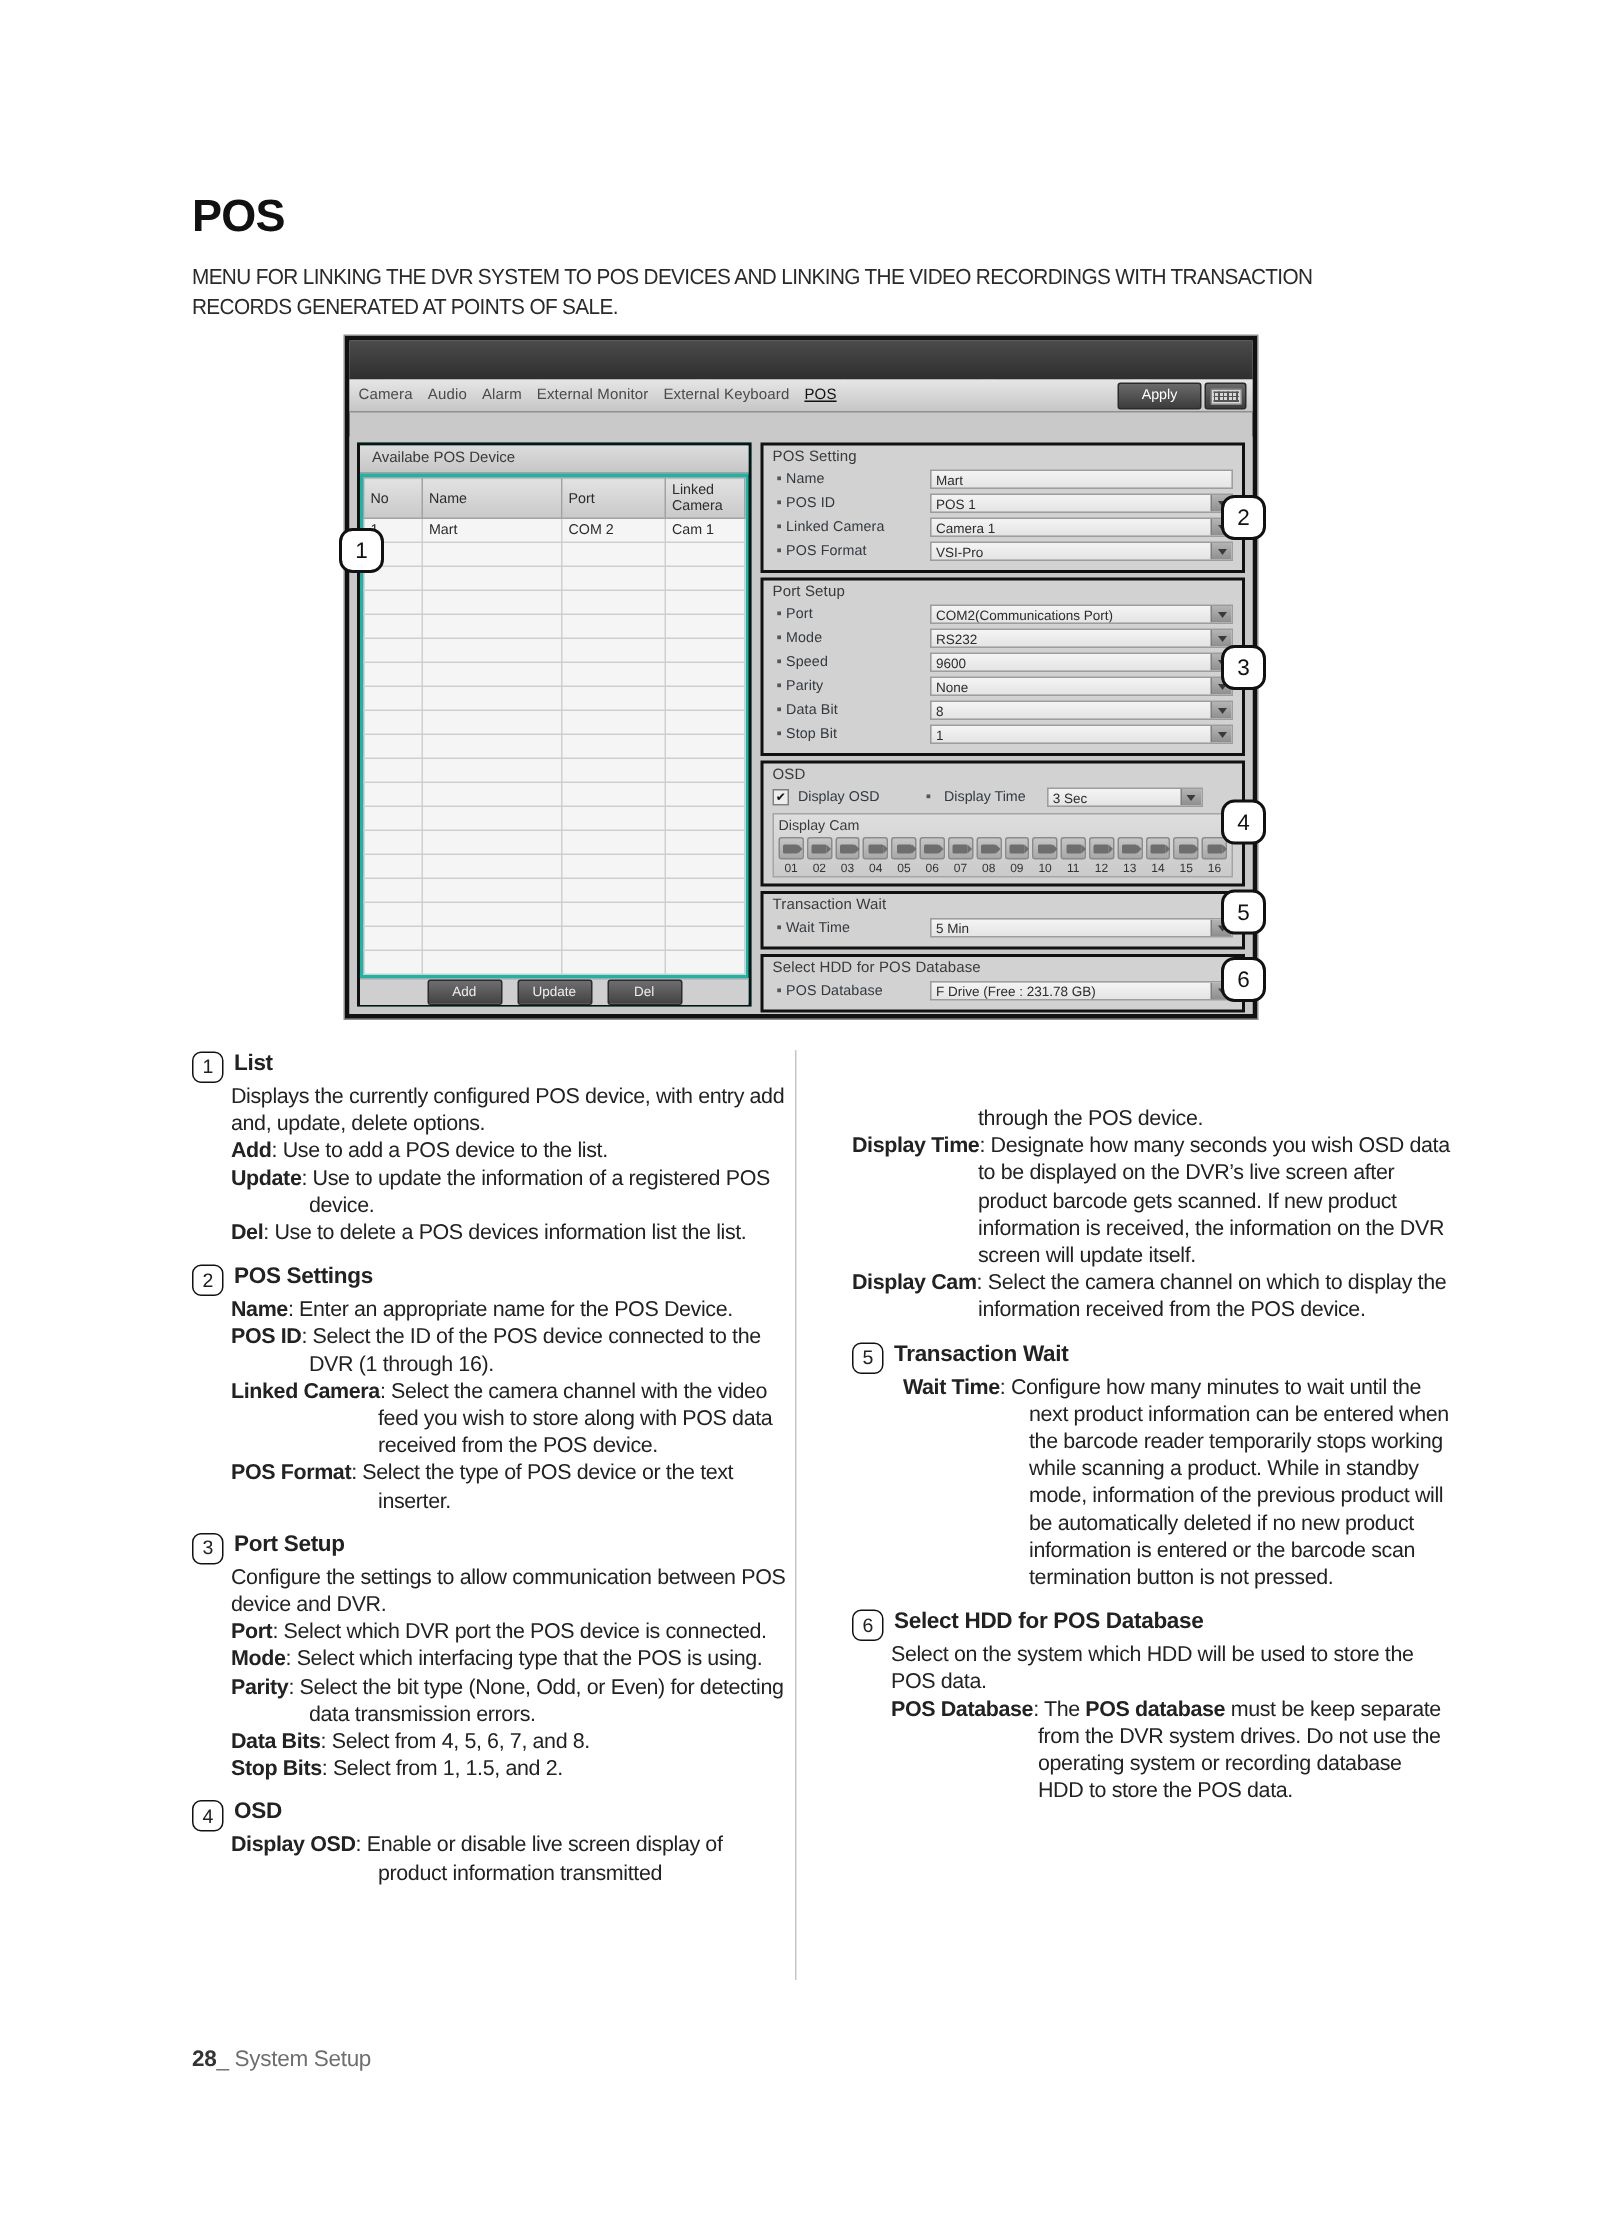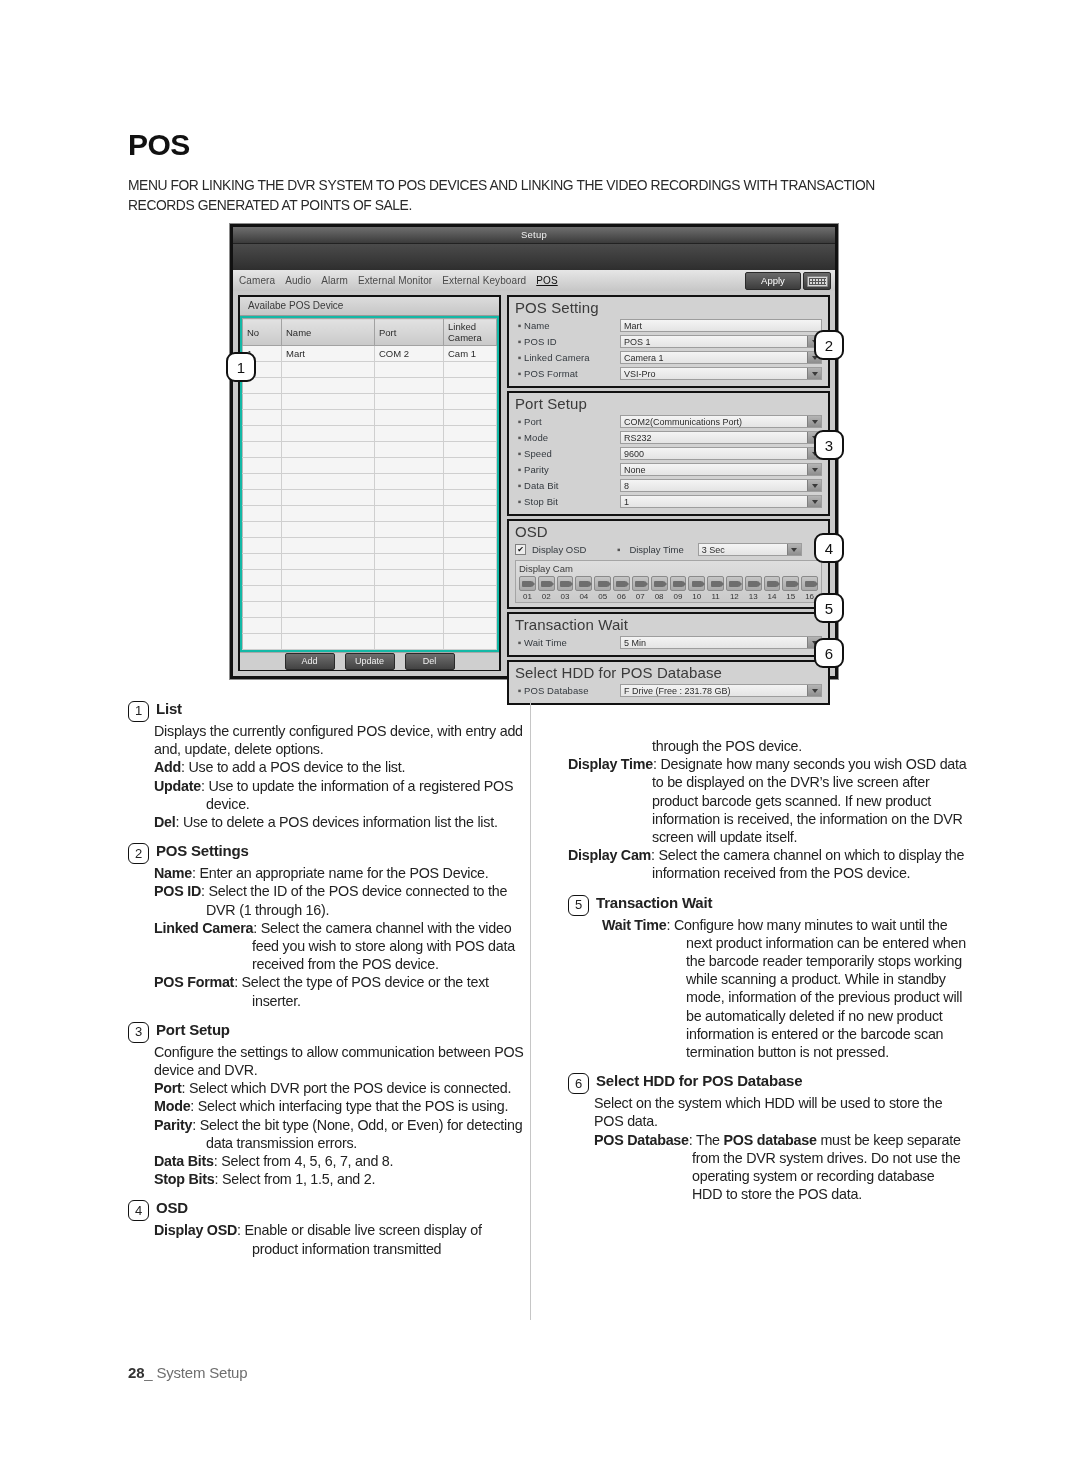--- a/index.html
+++ b/index.html
@@ -247,21 +247,21 @@
     gap: 3px;
   }
   .fieldset {
     border: 2px solid #111;
     background: #d2d2d2;
     padding: 3px 6px 4px 6px;
     box-sizing: border-box;
     position: relative;
   }
   .fs-legend {
-    font-size: 15px;
+    font-size: 10px;
     color: #3a3a3a;
     margin: -1px 0 2px 0;
     letter-spacing: 0.1px;
   }
   .row {
     display: flex;
     align-items: center;
     height: 15px;
     margin-bottom: 1px;
   }
@@ -452,21 +452,20 @@
   #footer .pgnum { font-weight: bold; color: #333; }
 </style>
 </head>
 <body>
 
 <div id="page-title">POS</div>
 <div id="intro-text">MENU FOR LINKING THE DVR SYSTEM TO POS DEVICES AND LINKING THE VIDEO RECORDINGS WITH TRANSACTION RECORDS GENERATED AT POINTS OF SALE.</div>
 
 <div id="dvr-shot">
 
-  <div class="dvr-titlebar">Setup</div>
 
   <div class="dvr-tabs">
     <div class="dvr-tab active">
       <span class="tab-ico"></span>
       <span>Hardware</span>
     </div>
     <div class="dvr-tab">
       <span class="tab-ico round"></span>
       <span>Recording</span>
     </div>

